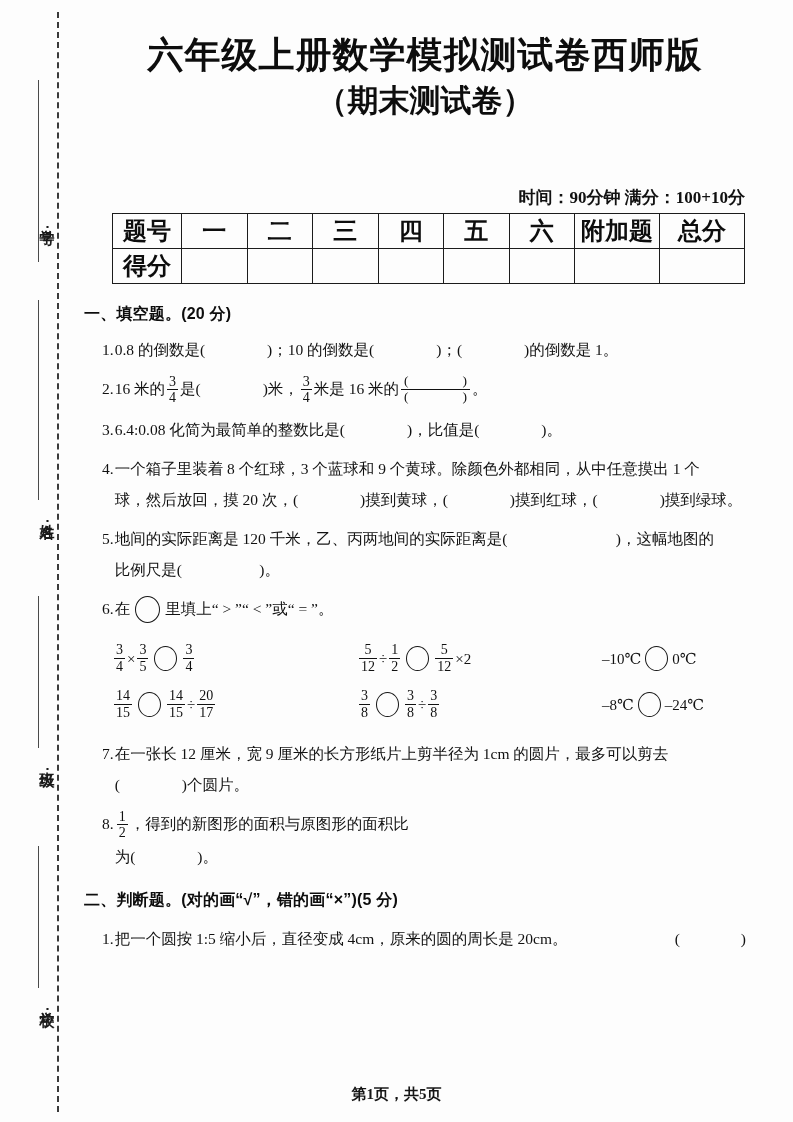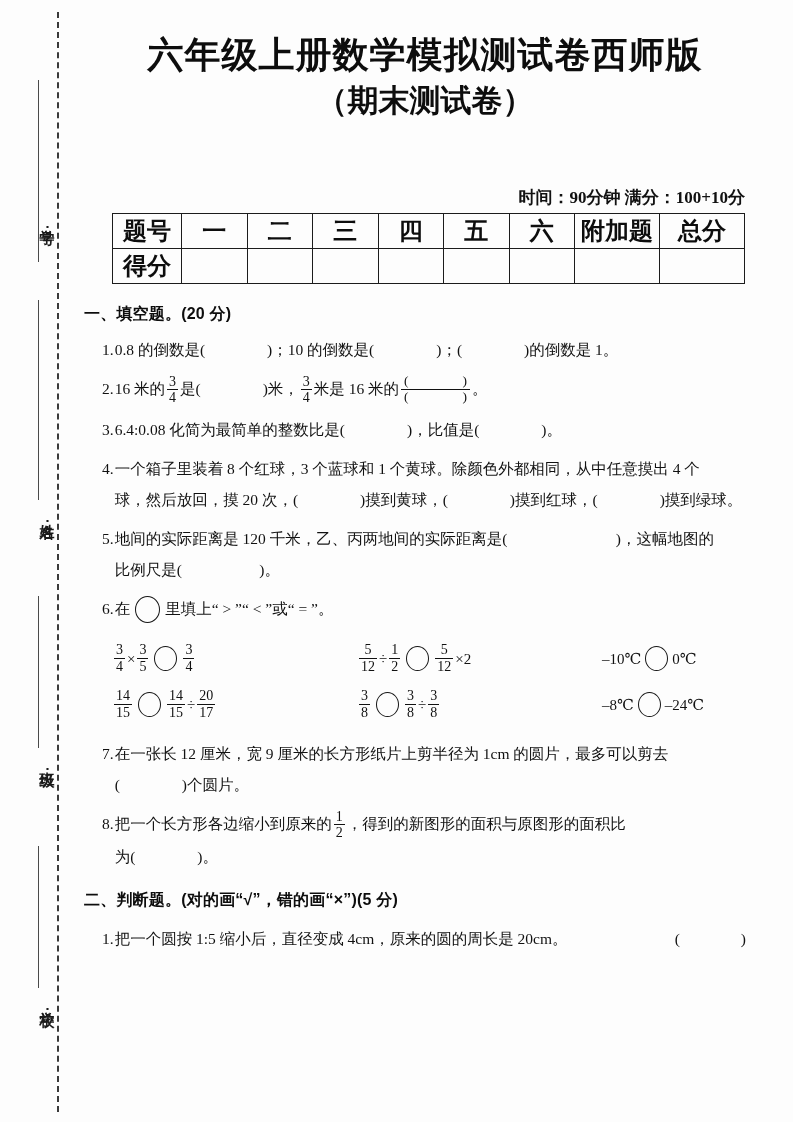--- a/index.html
+++ b/index.html
@@ -294,21 +294,21 @@
     <div class="q">
       <span class="q-num">3.</span>
       <span class="q-body">
           <span class="q-line">6.4:0.08 化简为最简单的整数比是(　　　　)，比值是(　　　　)。</span>
         </span>
     </div>
 
     <div class="q">
       <span class="q-num">4.</span>
       <span class="q-body">
-        <span class="q-line">一个箱子里装着 8 个红球，3 个蓝球和 1 个黄球。除颜色外都相同，从中任意摸出 4 个</span>
+        <span class="q-line">一个箱子里装着 8 个红球，3 个蓝球和 9 个黄球。除颜色外都相同，从中任意摸出 1 个</span>
         <span class="q-line">球，然后放回，摸 20 次，(　　　　)摸到黄球，(　　　　)摸到红球，(　　　　)摸到绿球。</span>
       </span>
     </div>
 
     <div class="q">
       <span class="q-num">5.</span>
       <span class="q-body">
         <span class="q-line">地间的实际距离是 120 千米，乙、丙两地间的实际距离是(　　　　　　　)，这幅地图的</span>
         <span class="q-line">比例尺是(　　　　　)。</span>
       </span>
@@ -405,34 +405,35 @@
       <span class="q-num">7.</span>
       <span class="q-body">
         <span class="q-line">在一张长 12 厘米，宽 9 厘米的长方形纸片上剪半径为 1cm 的圆片，最多可以剪去</span>
         <span class="q-line">(　　　　)个圆片。</span>
       </span>
     </div>
 
     <div class="q">
       <span class="q-num">8.</span>
       <span class="q-body">
-        <span class="q-line"><span>把一个长方形各边缩小到原来的</span><span class="frac">
+        <span class="q-line"><span class="frac">
               <span class="num">1</span>
               <span class="den">2</span>
             </span><span>，得到的新图形的面积与原图形的面积比</span></span>
         <span class="q-line">为(　　　　)。</span>
       </span>
     </div>
 
     <div class="sec-head" style="margin-top:18px;">二、判断题。(对的画“√”，错的画“×”)(5 分)</div>
 
     <div class="q q-with-tail" style="margin-top:12px;">
       <span class="q-num">1.</span>
       <span class="q-body">
         <span class="tail-paren">(　　)</span>
         <span>把一个圆按 1:5 缩小后，直径变成 4cm，原来的圆的周长是 20cm。</span>
       </span>
     </div>
 
   </div>
 
+  <div class="footer">第1页，共5页</div>
 
 </div>
 
 </body></html>

